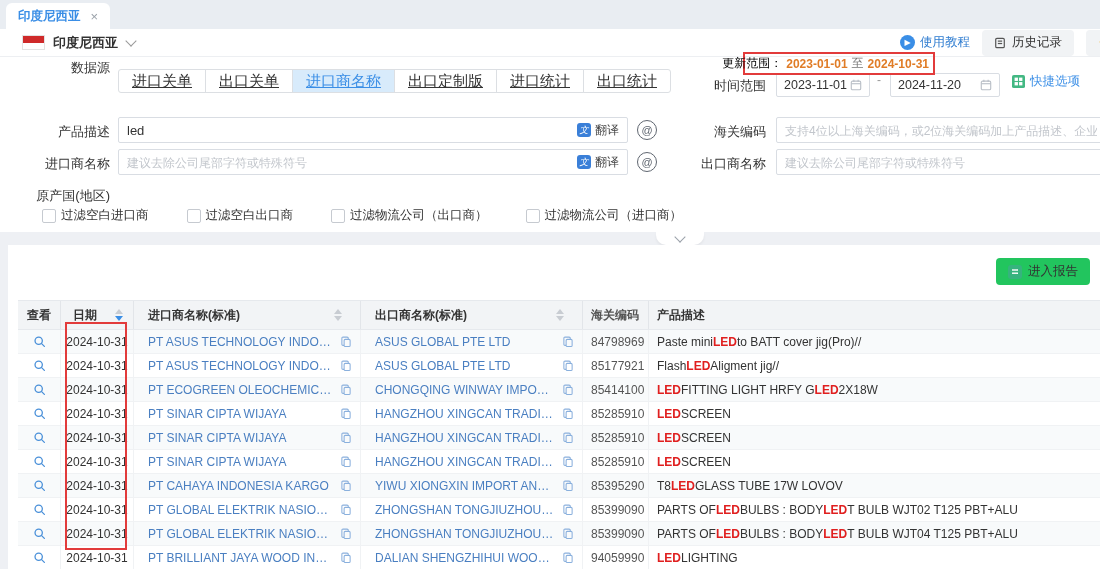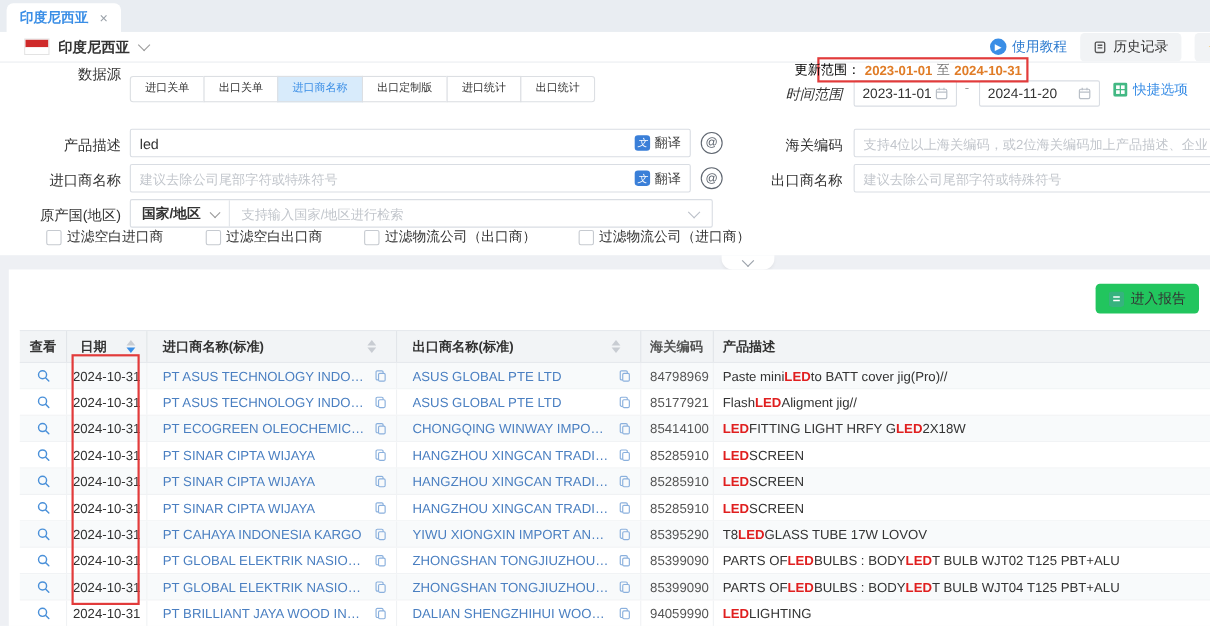--- a/index.html
+++ b/index.html
@@ -25,21 +25,21 @@
   .top-right{margin-left:auto;display:flex;align-items:center;gap:12px;}
   .tutorial{display:flex;align-items:center;gap:5px;color:#2e7cd0;font-size:12.5px;cursor:pointer;}
   .tut-icon{width:15px;height:15px;border-radius:50%;background:#3a8ee6;color:#fff;font-size:8px;display:flex;align-items:center;justify-content:center;font-style:normal;flex:none;}
   .history-btn{display:flex;align-items:center;gap:6px;background:#f1f3f5;border:none;border-radius:4px;height:26px;padding:0 12px;font-size:12.5px;color:#333;cursor:pointer;font-family:inherit;}
   .fav-btn{width:44px;height:26px;background:#f1f3f5;border:none;border-radius:4px;color:#f6b83d;font-size:14px;text-align:left;padding:0 0 0 12px;margin-right:-30px;cursor:pointer;flex:none;}
   
   .form-panel{position:absolute;left:0;top:56px;width:1100px;height:176px;background:#fff;border-top:1px solid #edeff2;box-sizing:border-box;}
   .f-label{position:absolute;left:0;width:110px;text-align:right;font-size:13px;color:#333;}
   .f-label-r{position:absolute;left:650px;width:116px;text-align:right;font-size:13px;color:#333;}
   .seg{position:absolute;left:118px;top:12px;display:flex;height:24px;}
-  .seg-btn{height:24px;padding:0 13px;font-size:10px;color:#333;background:#fff;border:1px solid #dcdfe3;margin-left:-1px;cursor:pointer;font-family:inherit;line-height:22px;white-space:nowrap;}
+  .seg-btn{height:24px;padding:0 13px;font-size:15px;color:#333;background:#fff;border:1px solid #dcdfe3;margin-left:-1px;cursor:pointer;font-family:inherit;line-height:22px;white-space:nowrap;text-decoration:underline;}
   .seg-btn:first-child{border-radius:3px 0 0 3px;margin-left:0;}
   .seg-btn:last-child{border-radius:0 3px 3px 0;}
   .seg-btn.active{background:#d8ebfb;color:#3a8ee6;position:relative;z-index:1;}
   .inp{position:absolute;box-sizing:border-box;border:1px solid #d9dde3;border-radius:2px;background:#fff;display:flex;align-items:center;padding:0 8px;}
   .inp input{flex:1;min-width:0;border:none;outline:none;background:transparent;font-size:13px;color:#333;font-family:inherit;padding:0;}
   .inp input::placeholder{color:#c2c6cc;font-size:12px;}
   .translate{display:flex;align-items:center;gap:4px;margin-left:auto;font-size:12px;color:#444;cursor:pointer;flex:none;padding-left:6px;}
   .tr-icon{width:14px;height:14px;border-radius:3px;background:#3a7fd8;color:#fff;font-size:9px;display:flex;align-items:center;justify-content:center;flex:none;}
   .circle-btn{position:absolute;width:20px;height:20px;border-radius:50%;border:1.5px solid #5f6670;color:#5f6670;font-size:11px;line-height:1;display:flex;align-items:center;justify-content:center;box-sizing:border-box;background:#fff;cursor:pointer;}
   .date-inp{position:absolute;box-sizing:border-box;border:1px solid #d9dde3;border-radius:2px;background:#fff;display:flex;align-items:center;padding:0 7px;height:24px;}
@@ -130,21 +130,21 @@
   <div class="f-label" style="top:2px;">数据源</div>
   <div class="seg">
       <button class="seg-btn">进口关单</button>
       <button class="seg-btn">出口关单</button>
       <button class="seg-btn active">进口商名称</button>
       <button class="seg-btn">出口定制版</button>
       <button class="seg-btn">进口统计</button>
       <button class="seg-btn">出口统计</button>
     </div>
 
-  <div class="f-label-r" style="top:20px;font-style:italic;">时间范围</div>
+  <div class="f-label-r" style="top:20px;">时间范围</div>
   <div class="date-inp" style="left:776px;top:16px;width:94px;">
     <input readonly="" value="2023-11-01" style="">
     <svg width="12" height="12" viewBox="0 0 14 14">
         <rect x="1.5" y="2.5" width="11" height="10" rx="1.5" fill="none" stroke="#b9bfc7" stroke-width="1.3"></rect>
         <line x1="1.5" y1="5.5" x2="12.5" y2="5.5" stroke="#b9bfc7" stroke-width="1.3"></line>
         <line x1="4.5" y1="1" x2="4.5" y2="3.5" stroke="#b9bfc7" stroke-width="1.3"></line>
         <line x1="9.5" y1="1" x2="9.5" y2="3.5" stroke="#b9bfc7" stroke-width="1.3"></line>
       </svg>
   </div>
   <span class="date-sep">-</span>
@@ -192,28 +192,20 @@
     </span>
   </div>
   <span class="circle-btn" style="left:637px;top:95px;">@</span>
 
   <div class="f-label-r" style="top:98px;">出口商名称</div>
   <div class="inp" style="left:776px;top:92px;width:330px;height:26px;">
     <input placeholder="建议去除公司尾部字符或特殊符号" style="">
   </div>
 
   <div class="f-label" style="top:130px;">原产国(地区)</div>
-  <div class="inp" style="left:118px;top:124px;width:530px;height:26px;padding-left:10px;">
-    <span class="origin-select">
-      <span>国家/地区</span>
-      <i class="osel-chev"></i>
-    </span>
-    <input placeholder="支持输入国家/地区进行检索" style="">
-    <i class="inp-chev"></i>
-  </div>
 
   <div class="cb-row">
       <label class="cb-item">
         <span class="cb-box"></span>
         <span>过滤空白进口商</span>
       </label>
       <label class="cb-item">
         <span class="cb-box"></span>
         <span>过滤空白出口商</span>
       </label>

